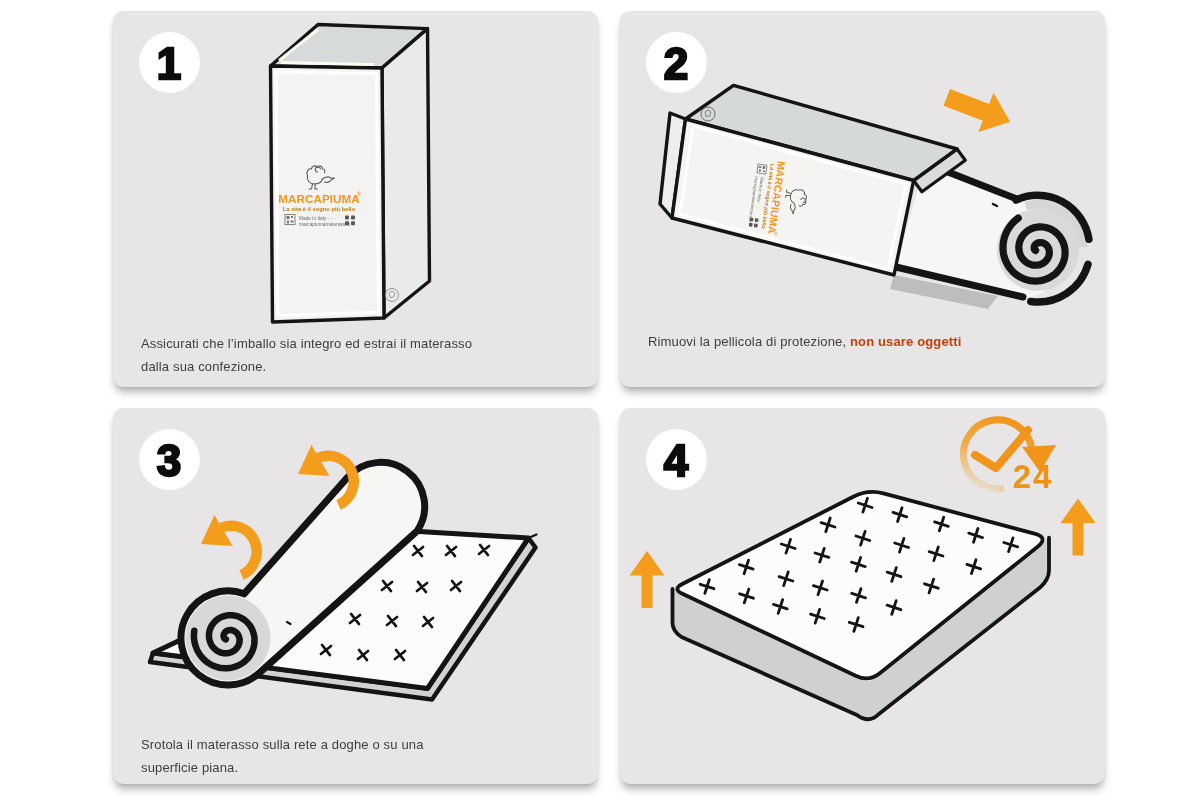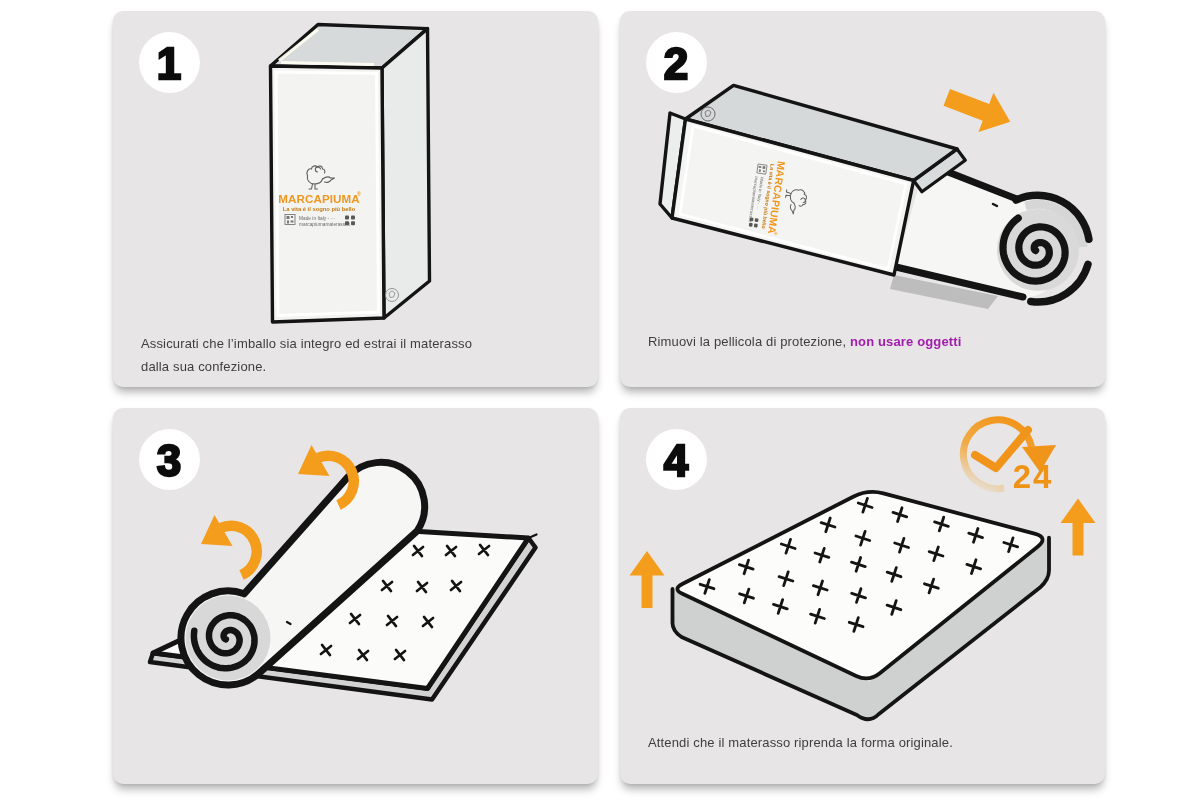--- a/index.html
+++ b/index.html
@@ -4,21 +4,21 @@
 html,body{margin:0;padding:0;width:1200px;height:800px;background:#fff;overflow:hidden;}
 body{font-family:"Liberation Sans",sans-serif;position:relative;}
 .panel{position:absolute;width:485px;height:376px;background:#e7e5e5;border-radius:10px;
 box-shadow:0 7px 9px -2px rgba(0,0,0,0.30), 0 1px 3px rgba(0,0,0,0.07);}
 #p1{left:113px;top:11px;}
 #p2{left:620px;top:11px;}
 #p3{left:113px;top:408px;}
 #p4{left:620px;top:408px;}
 .badge{position:absolute;left:26px;top:21px;width:61px;height:61px;background:#fff;border-radius:50%;}
 .cap{position:absolute;left:28px;color:#3e3e3e;font-size:13px;line-height:22.5px;letter-spacing:0.15px;white-space:nowrap;}
-.cap b{color:#a21caf;font-weight:bold;}
+.cap b{color:#c2410c;font-weight:bold;}
 svg{position:absolute;left:0;top:0;}
 </style></head>
 <body>
 
 <div class="panel" id="p1">
 <svg width="485" height="376" viewBox="0 0 485 376">
 <path d="M157.5 55 L205 13.5 L314.5 17.6 L269 57 Z" fill="#d7dadb" stroke="#141414" stroke-width="3.4" stroke-linejoin="round"></path>
 <path d="M269 57 L314.5 17.6 L316.5 270 L271 307 Z" fill="#e9eaea" stroke="#141414" stroke-width="3.4" stroke-linejoin="round"></path>
 <path d="M157.5 55 L269 57 L271 307 L159.5 311 Z" fill="#f3f3f2" stroke="#141414" stroke-width="3.4" stroke-linejoin="round"></path>
 <path d="M163 61 L263.5 62.5 L265.5 301 L165 304.5 Z" fill="none" stroke="#ffffff" stroke-width="3" opacity="0.95"></path>
@@ -155,20 +155,21 @@
   <path d="M225.5 97 A21 21 0 1 0 204.5 50" fill="none" stroke="#f49d1d" stroke-width="10.5"></path>
   <path d="M185 66 L198.5 37 L216.5 68 Z" fill="#f49d1d"></path>
 </g>
 <use href="#curvarrow" transform="translate(-97,70)"></use>
 </svg>
 <div class="badge">
       <svg width="61" height="61">
         <text x="30" y="47" font-family="Liberation Sans,sans-serif" font-size="44" font-weight="bold" fill="#0c0c0c" stroke="#0c0c0c" stroke-width="2.4" text-anchor="middle">3</text>
       </svg>
     </div>
+<div class="cap" style="top:326px;">Srotola il materasso sulla rete a doghe o su una<br>superficie piana.</div>
 </div>
 
 <div class="panel" id="p4">
 <svg width="485" height="376" viewBox="0 0 485 376">
 <defs>
 <linearGradient id="clockg" x1="0.3" y1="1" x2="0.75" y2="0">
   <stop offset="0" stop-color="#f49d1d" stop-opacity="0.12"></stop>
   <stop offset="0.45" stop-color="#f49d1d" stop-opacity="0.8"></stop>
   <stop offset="1" stop-color="#f1941a"></stop>
 </linearGradient>
@@ -185,14 +186,13 @@
 <path d="M383.9 80.3 A34.5 34.5 0 1 1 411.6 39.1" fill="none" stroke="url(#clockg)" stroke-width="7"></path>
 <path d="M402 39 L436 37 L420 64 Z" fill="#f1941a"></path>
 <path d="M355 47 L376 60 L408 22" fill="none" stroke="#f1941a" stroke-width="8" stroke-linecap="round" stroke-linejoin="round"></path>
 <text x="413" y="80" font-size="33" font-weight="bold" fill="#ef9316" text-anchor="middle" letter-spacing="2" style="-webkit-text-stroke:1.5px #ef9316;">24</text>
 </svg>
 <div class="badge">
       <svg width="61" height="61">
         <text x="30" y="47" font-family="Liberation Sans,sans-serif" font-size="44" font-weight="bold" fill="#0c0c0c" stroke="#0c0c0c" stroke-width="2.4" text-anchor="middle">4</text>
       </svg>
     </div>
-<div class="cap" style="top:324px;">Attendi che il materasso riprenda la forma originale.</div>
 </div>
 
 </body></html>

